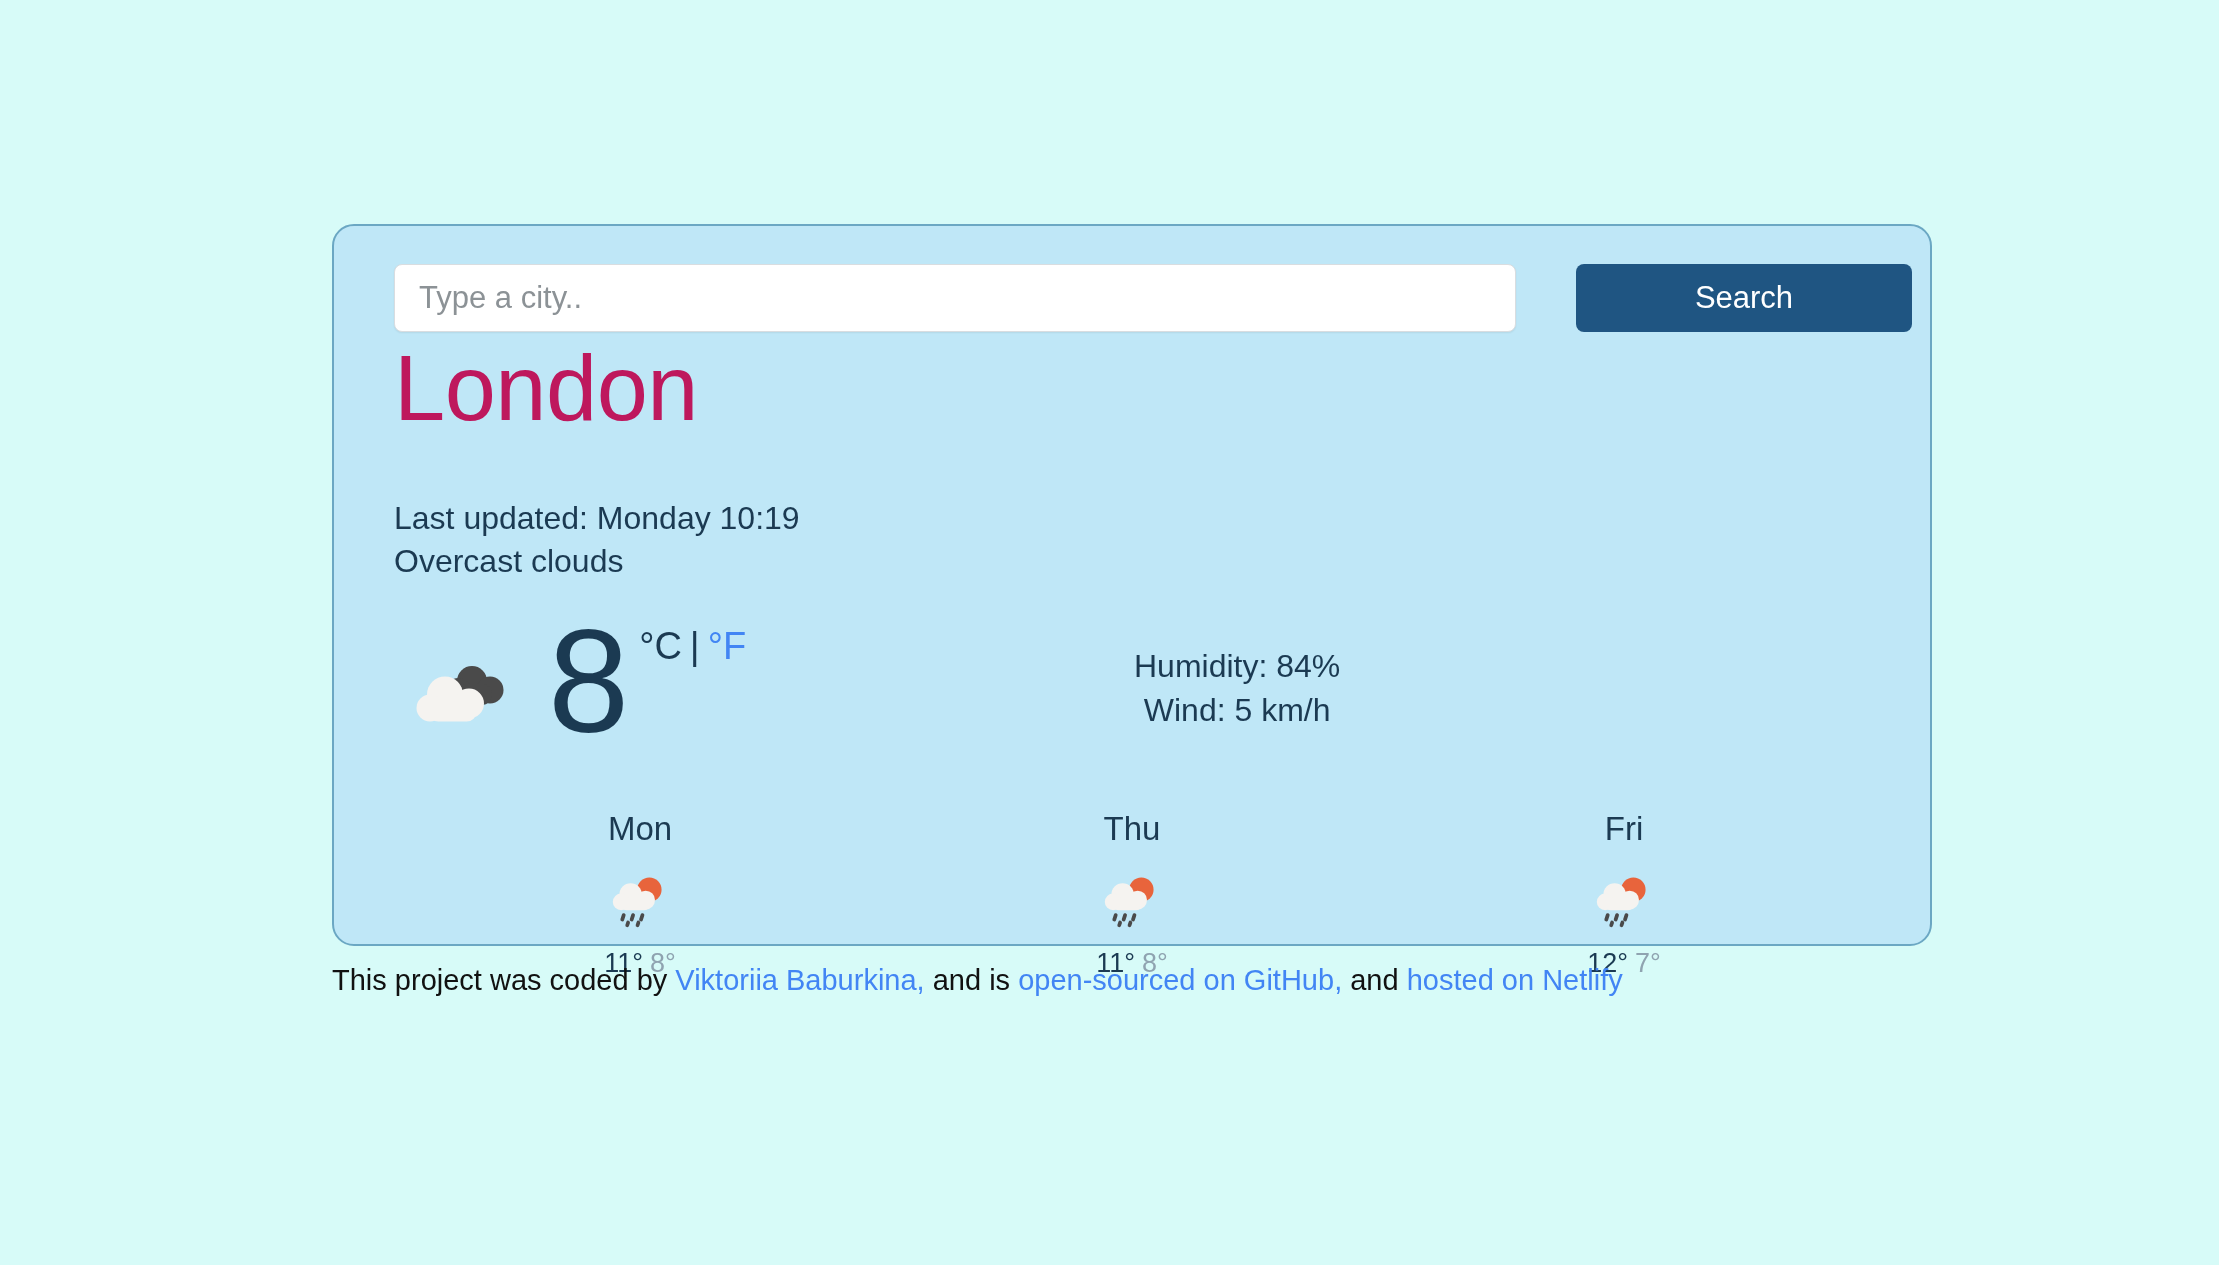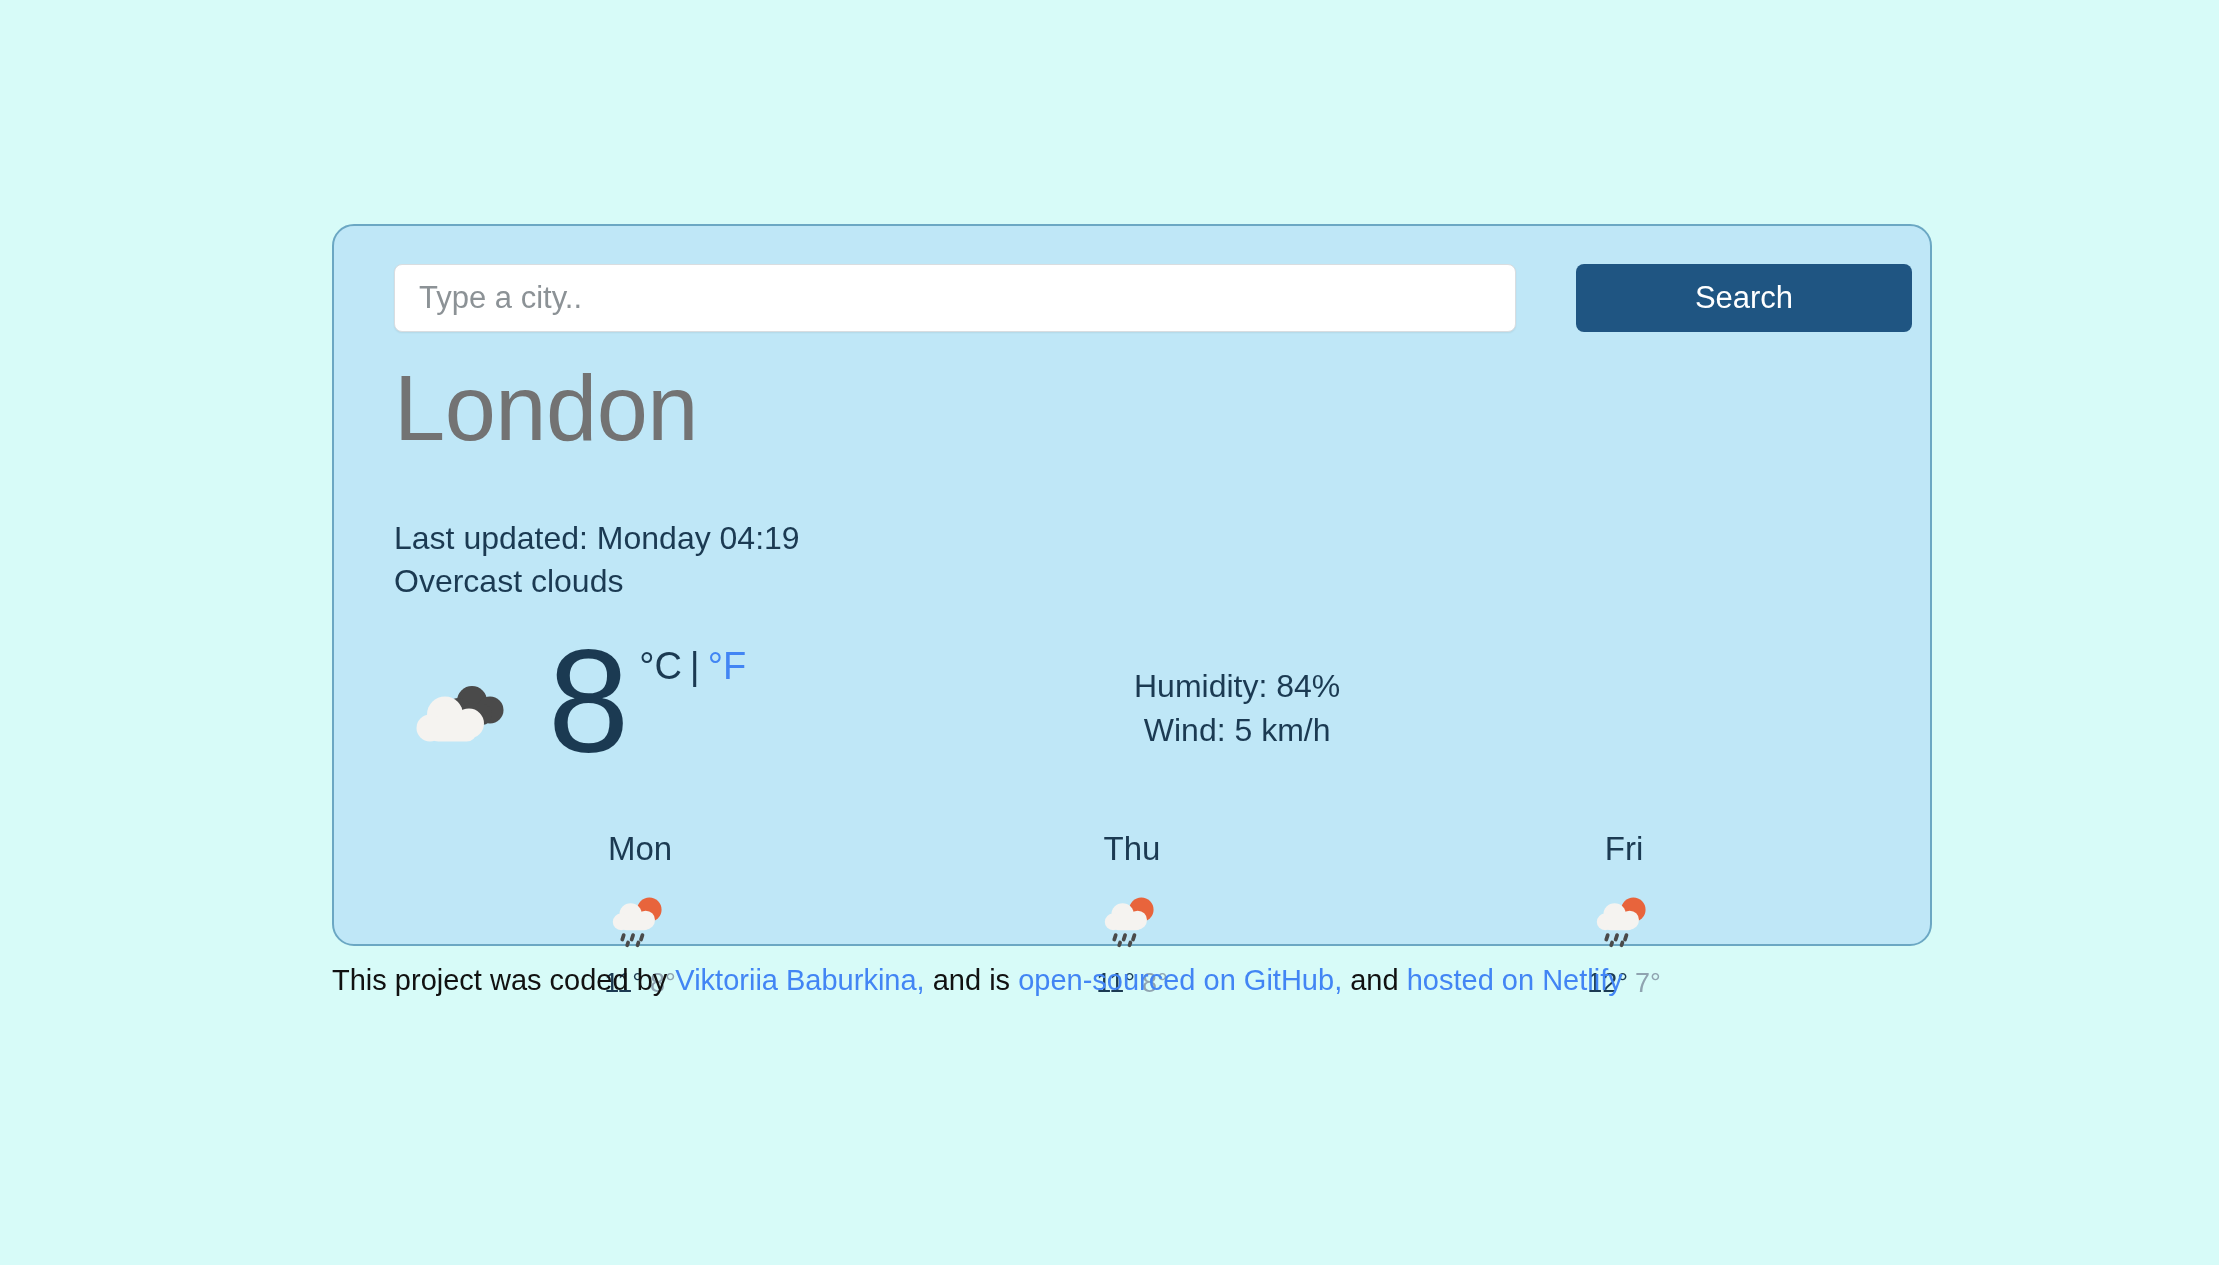--- a/index.html
+++ b/index.html
@@ -69,25 +69,25 @@
     font-family: "Liberation Sans", sans-serif;
     font-size: 31px;
     cursor: pointer;
     line-height: 68px;
     padding: 0;
     text-align: center;
   }
 
   
   .city-name {
-    margin-top: 28px;
+    margin-top: 8px;
     font-size: 92px;
     line-height: 1.02;
     font-weight: 400;
-    color: #737373;
+    color: #be185d;
     letter-spacing: -0.5px;
   }
   .meta-line {
     font-size: 32px;
     line-height: 1.34;
     color: #1b3a52;
   }
 
   
   .current-row {
@@ -187,21 +187,21 @@
 <div class="page">
 
   <div class="weather-card">
 
     <div class="search-row">
       <input class="search-input" type="text" placeholder="Type a city.." style="">
       <button class="search-button">Search</button>
     </div>
 
     <h1 class="city-name">London</h1>
-    <div class="meta-line">Last updated: Monday 04:19</div>
+    <div class="meta-line">Last updated: Monday 10:19</div>
     <div class="meta-line">Overcast clouds</div>
 
     <div class="current-row">
 
       <div class="current-left">
         <svg class="current-icon" viewBox="0 0 64 64">
 
           <g fill="#4a4a4a">
             <circle cx="40" cy="20" r="10"></circle>
             <circle cx="52" cy="26" r="9"></circle>

